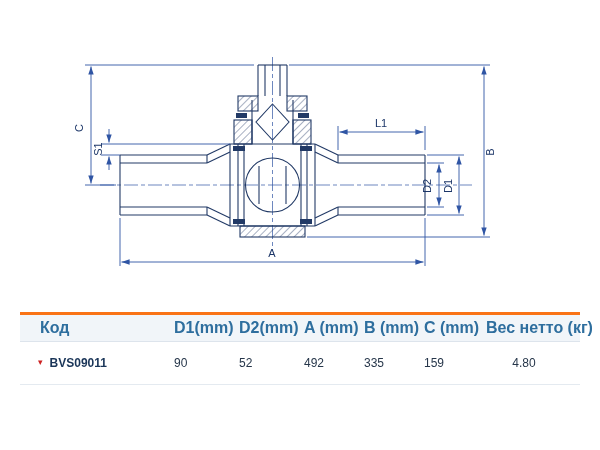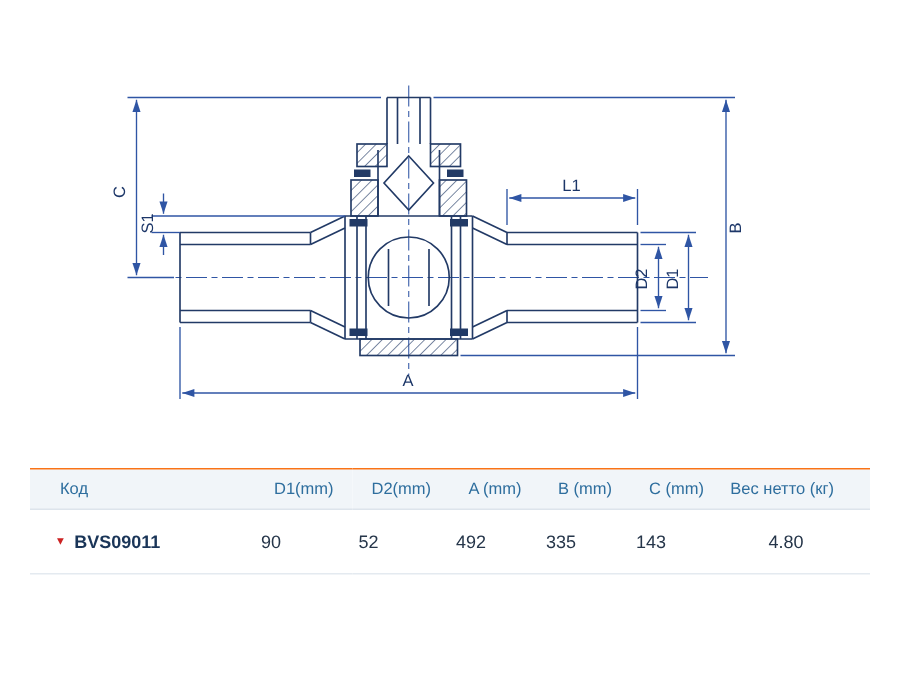--- a/index.html
+++ b/index.html
@@ -2,25 +2,25 @@
 <html><head>
 <meta charset="utf-8">
 <style>
   html,body{margin:0;padding:0;background:#ffffff;}
   body{width:600px;height:450px;font-family:"Liberation Sans",sans-serif;overflow:hidden;position:relative;}
   .drawing{display:block;}
   .table-wrap{margin:12px 20px 0 20px;}
   table{width:560px;border-collapse:collapse;table-layout:fixed;}
   thead th{
     background:#f1f5f9;
-    border-top:1px solid #f97316;
+    border-top:3px solid #f97316;
     border-bottom:1px solid #dde4ec;
     color:#2e6e9e;
-    font-weight:normal;
-    font-size:11px;
+    font-weight:bold;
+    font-size:16px;
     height:26px;
     text-align:center;
     padding:0 4px;
     white-space:nowrap;
   }
   th.col-code{text-align:left;padding-left:20px;}
   th.col-weight{text-align:right;padding-right:24px;}
   tbody td{
     border-bottom:1px solid #e4eaf0;
     font-size:12px;
@@ -196,18 +196,18 @@
     </thead>
     <tbody>
       <tr>
         <td class="col-code">
           <span class="marker">▾</span><span class="code">BVS09011</span>
         </td>
         <td>90</td>
         <td>52</td>
         <td>492</td>
         <td>335</td>
-        <td>143</td>
+        <td>159</td>
         <td class="col-weight">4.80</td>
       </tr>
     </tbody>
   </table>
 </div>
 
 </body></html>

